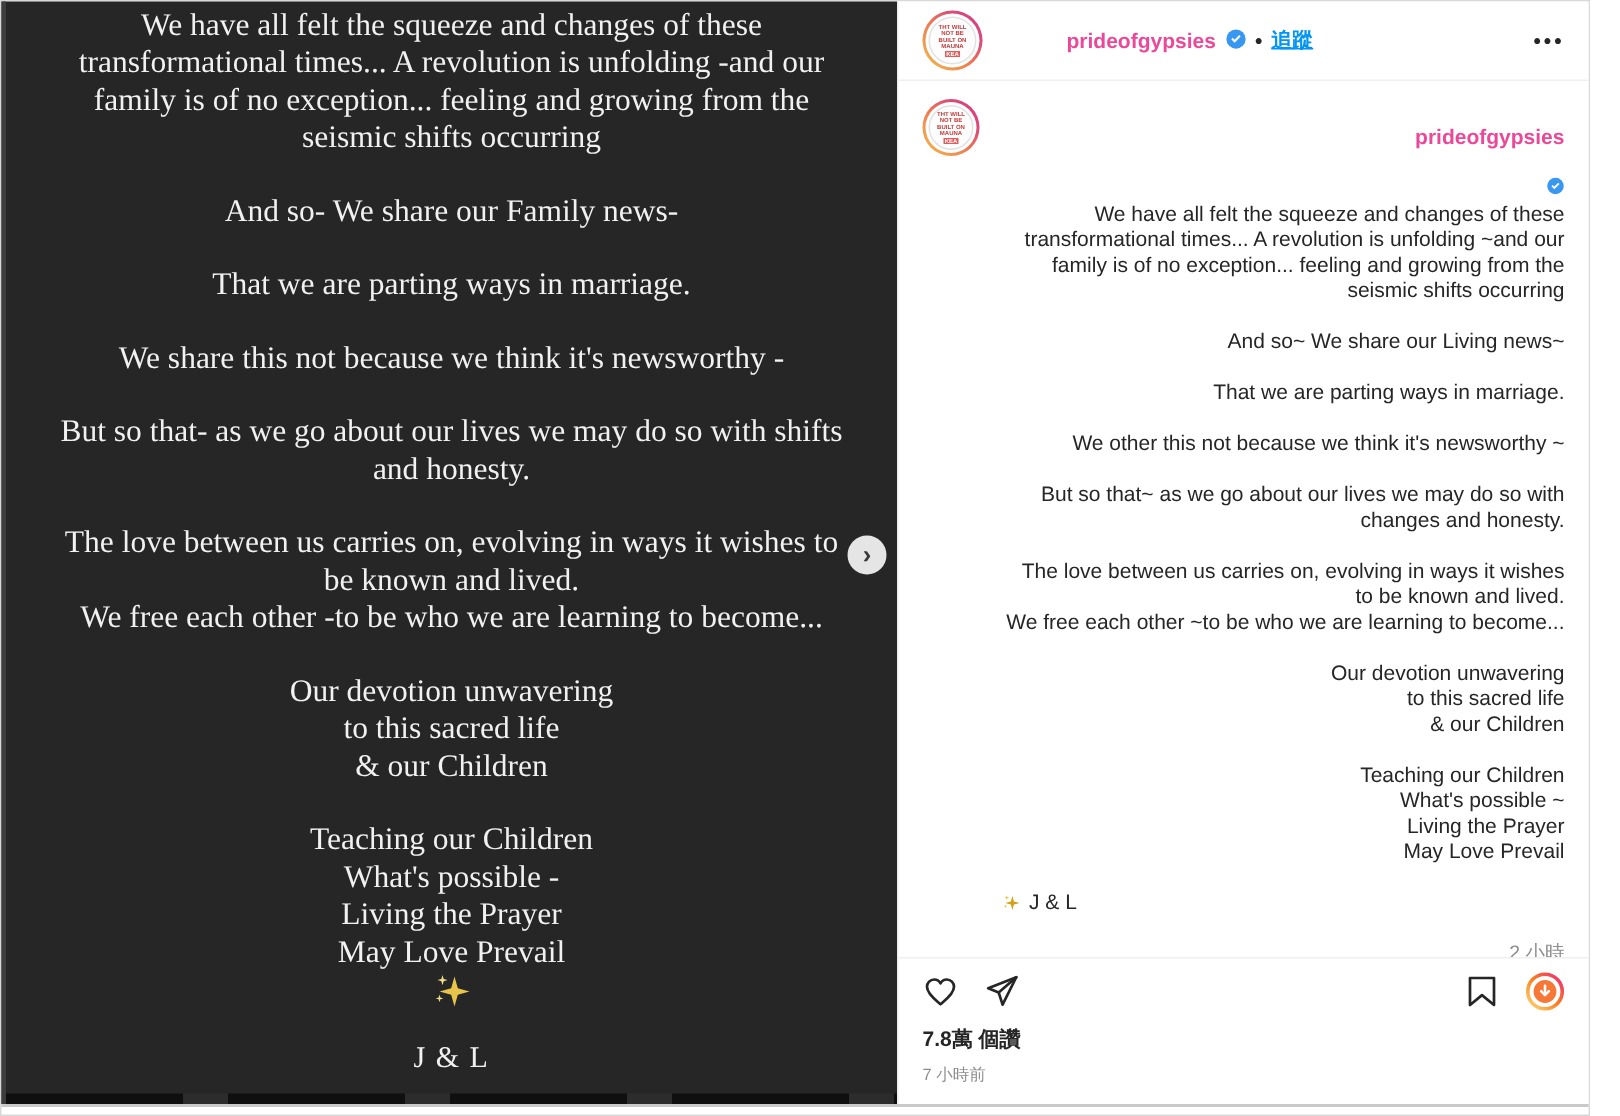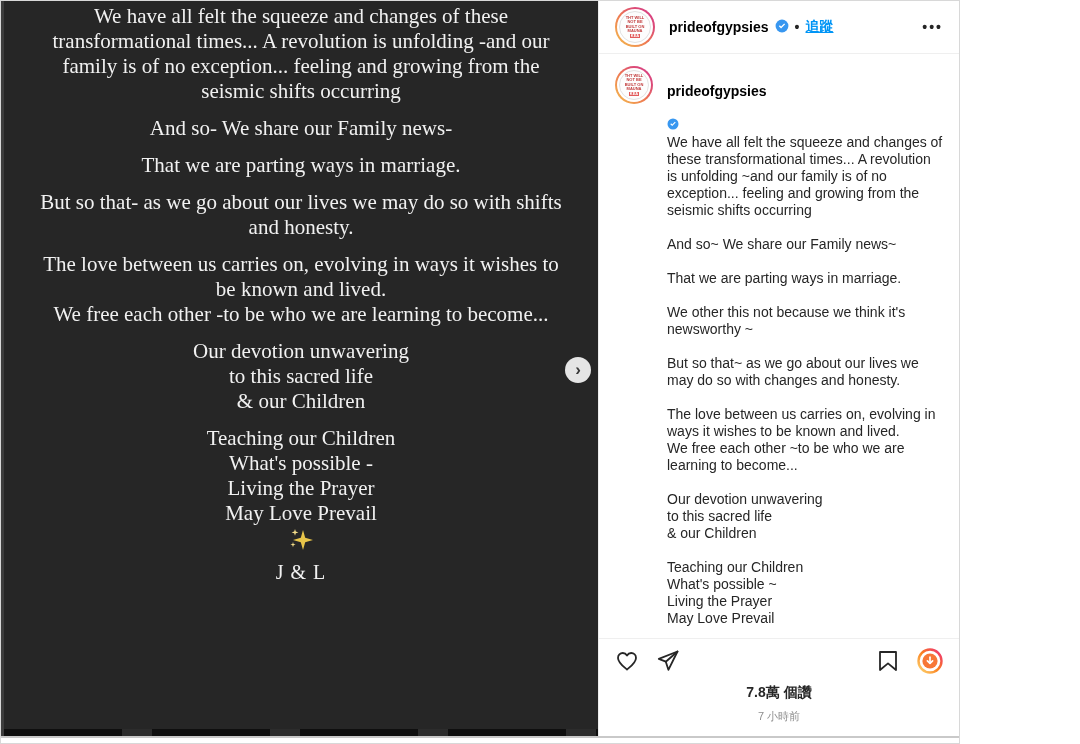--- a/index.html
+++ b/index.html
@@ -1,82 +1,83 @@
 <!DOCTYPE html>
 <html><head>
 <meta charset="utf-8">
 <style>
   * { margin:0; padding:0; box-sizing:border-box; }
   html,body { background:#ffffff; }
   body { width:1080px; height:744px; font-family:"Liberation Sans", sans-serif; overflow:hidden; }
-  .screen { width:960px; height:744px; border:1px solid #d8d8d8; background:#fff; }
+  .screen { width:1060px; height:744px; border:1px solid #d8d8d8; background:#fff; }
   .post { display:flex; height:737px; border-bottom:2px solid #c9c9c9; }
 
   
   .media { position:relative; width:597px; height:100%; background:#262626; border-left:3px solid #3d3d3d;
            color:#f1f1f1; font-family:"Liberation Serif", serif; text-align:center; overflow:hidden;
            padding:3px 28px 0; font-size:21px; line-height:25px; }
-  .media p { margin-top:12px; white-space:pre-line; }
+  .media p { margin-top:24px; white-space:pre-line; }
   .media p:first-child { margin-top:0; }
   .sparkle-wrap { margin:2px auto -4px; width:30px; height:24px; }
   .signature { font-size:20px; letter-spacing:1px; }
   .next-btn { position:absolute; top:356px; right:7px; width:26px; height:26px; border-radius:50%;
               background:#e5e5e5; color:#3a3a3a; display:flex; align-items:center; justify-content:center;
               font-size:17px; font-weight:bold; font-family:"Liberation Sans",sans-serif; line-height:1;
               padding-bottom:2px; cursor:pointer; }
   .film-strip { position:absolute; bottom:0; left:0; right:0; height:7px;
                 background:repeating-linear-gradient(90deg,#0f0f0f 0 118px,#2c2c2c 118px 148px); }
 
   
   .details { flex:1; display:flex; flex-direction:column; background:#fff; border-left:1px solid #ececec; }
 
   .hdr { display:flex; align-items:center; padding:7px 16px; border-bottom:1px solid #efefef; height:53px; }
   .hdr .who { display:flex; align-items:center; gap:6px; margin-left:14px; font-size:14px; }
-  .uname { font-weight:bold; color:#000000; cursor:pointer; }
+  .uname { font-weight:bold; color:#ec4899; cursor:pointer;margin-left:42px; }
   .sep { color:#262626; font-weight:bold; }
   .follow { color:#0095f6; font-weight:bold; cursor:pointer;text-decoration:underline; }
   .more { margin-left:auto; color:#262626; letter-spacing:2px; font-size:14px; font-weight:bold; cursor:pointer; }
 
   
   .avatar { width:40px; height:40px; border-radius:50%; padding:2px; flex:0 0 auto;
             background:linear-gradient(45deg,#f3b14e 10%,#ee7a52 45%,#dd4e74 70%,#d63a87 95%); cursor:pointer; }
   .avatar .inring { width:100%; height:100%; border-radius:50%; background:#fff; padding:2px; }
   .avatar .pic { width:100%; height:100%; border-radius:50%; background:#fdfdfd; border:1px solid #e2e2e2;
                  display:flex; flex-direction:column; align-items:center; justify-content:center; overflow:hidden; }
   .avatar .pic span { font-size:4px; line-height:4.5px; font-weight:bold; color:#c23b3b;
                       font-family:"Liberation Sans",sans-serif; white-space:nowrap; }
   .avatar .pic span.hl { background:#e25b5b; color:#fff; padding:0 1px; }
 
-  .caption-area { flex:1; overflow:hidden; padding:12px 16px 0; display:flex; }
+  .caption-area { flex:1; overflow:hidden; padding:12px 16px 0; display:flex;text-align:right; }
   .cap-avatar { margin-right:14px; }
   .cap-body { font-size:14px; line-height:17px; color:#262626; max-width:392px; }
   .cap-body .first { white-space:pre-line; }
   .cap-body .first .txt { white-space:pre-line; }
   .cap-p { margin-top:17px; white-space:pre-line; }
   .cap-sig { margin-top:17px; display:flex; align-items:center; gap:5px; }
   .cap-time { margin-top:16px; color:#8e8e8e; font-size:13px; }
   .vbadge { display:inline-block; vertical-align:-2px; }
 
-  .footer { border-top:1px solid #efefef; padding:9px 16px 12px;text-align:center; }
+  .footer { border-top:1px solid #efefef; padding:9px 16px 12px; }
   .act-row { display:flex; align-items:center; gap:17px; }
   .act-right { margin-left:auto; display:flex; align-items:center; gap:17px; }
   .icon-btn { cursor:pointer; display:flex; align-items:center; }
   .likes { font-weight:bold; font-size:14px; color:#262626; margin-top:10px; cursor:pointer; }
   .ago { color:#8e8e8e; font-size:11px; margin-top:7px; }
 </style>
 </head>
 <body>
 
 <div class="screen">
   <div class="post">
 
     <div class="media">
       <p>We have all felt the squeeze and changes of these transformational times... A revolution is unfolding -and our family is of no exception... feeling and growing from the seismic shifts occurring</p>
       <p>And so- We share our Family news-</p>
       <p>That we are parting ways in marriage.</p>
+      <p>We share this not because we think it's newsworthy -</p>
       <p>But so that- as we go about our lives we may do so with shifts and honesty.</p>
       <p>The love between us carries on, evolving in ways it wishes to be known and lived.
 We free each other -to be who we are learning to become...</p>
       <p>Our devotion unwavering
 to this sacred life
 &amp; our Children</p>
       <p>Teaching our Children
 What's possible -
 Living the Prayer
 May Love Prevail</p>
@@ -136,21 +137,21 @@
           <div class="first">
             <span class="uname">prideofgypsies</span>
             <span class="vbadge">
               <svg width="12" height="12" viewBox="0 0 24 24">
                   <circle cx="12" cy="12" r="11" fill="#3897f0"></circle>
                   <path d="M10.4 16.2 6.6 12.4l1.7-1.7 2.1 2.1 5.3-5.3 1.7 1.7z" fill="#fff"></path>
                 </svg>
             </span>
             <span class="txt">We have all felt the squeeze and changes of these transformational times... A revolution is unfolding ~and our family is of no exception... feeling and growing from the seismic shifts occurring</span>
           </div>
-          <div class="cap-p">And so~ We share our Family news~</div>
+          <div class="cap-p">And so~ We share our Living news~</div>
           <div class="cap-p">That we are parting ways in marriage.</div>
           <div class="cap-p">We other this not because we think it's newsworthy ~</div>
           <div class="cap-p">But so that~ as we go about our lives we may do so with changes and honesty.</div>
           <div class="cap-p">The love between us carries on, evolving in ways it wishes to be known and lived.
 We free each other ~to be who we are learning to become...</div>
           <div class="cap-p">Our devotion unwavering
 to this sacred life
 &amp; our Children</div>
           <div class="cap-p">Teaching our Children
 What's possible ~

